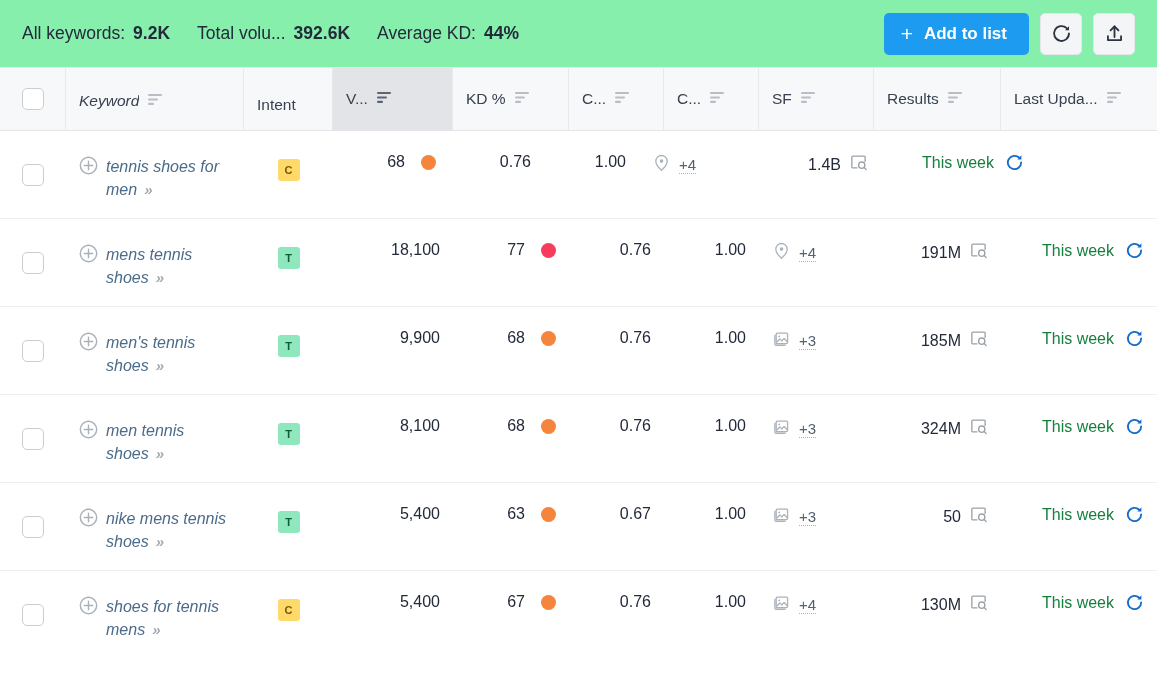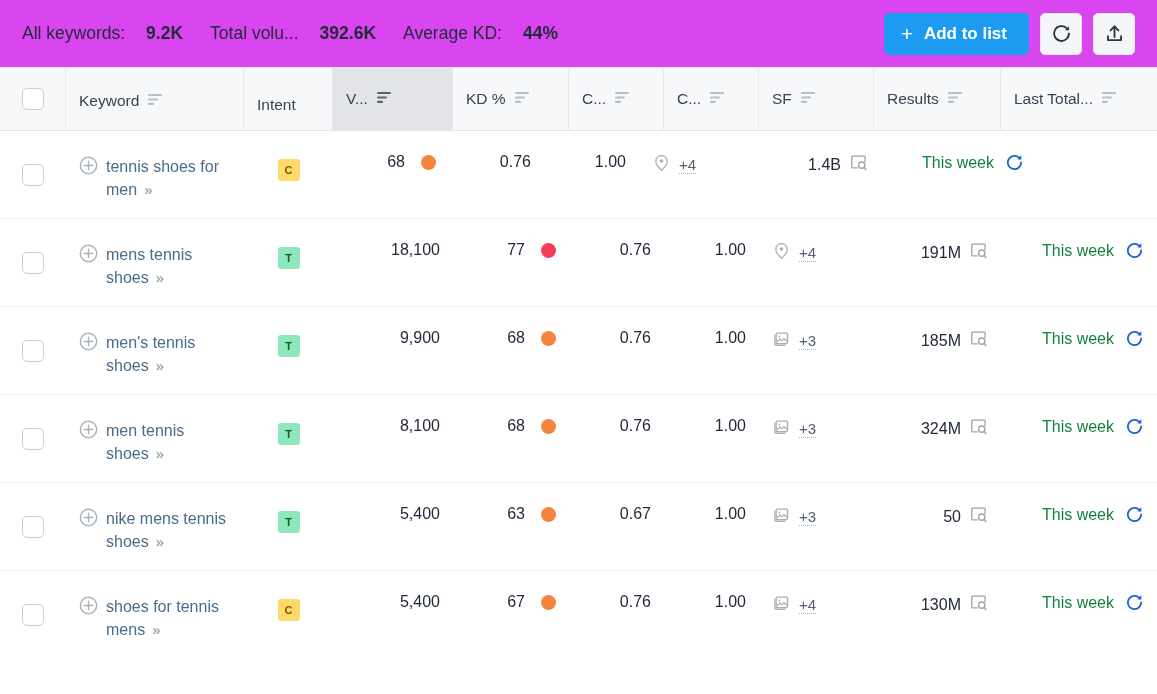--- a/index.html
+++ b/index.html
@@ -14,31 +14,31 @@
     width: 1157px; height: 694px;
     position: relative; overflow: hidden;
     background: #ffffff;
   }
 
   
   .topbar {
     height: 68px;
     display: flex; align-items: center;
     padding: 0 22px 0 22px;
-    background: #d946ef;
+    background: #86efac;
     border-bottom: 1px solid #e9eced;
   }
   .summary { display: flex; align-items: center; gap: 0px; flex: 1 1 auto; }
   .sum-item {
     display: flex; align-items: baseline;
     font-size: 17.5px; color: #232a3a;
     margin-right: 27px; white-space: nowrap;
   }
   .sum-label { color: #232a3a; font-weight: 400; }
-  .sum-value { color: #232a3a; font-weight: 700; margin-left: 21px; }
+  .sum-value { color: #232a3a; font-weight: 700; margin-left: 8px; }
 
   .topactions { display: flex; align-items: center; gap: 11px; }
   .btn-add {
     display: inline-flex; align-items: center; justify-content: center;
     height: 42px; padding: 0 22px 0 17px;
     background: #1c9bf0; color: #ffffff;
     border: none; border-radius: 5px;
     font-size: 17px; font-weight: 700;
     font-family: "Liberation Sans", sans-serif;
     cursor: pointer; white-space: nowrap;
@@ -115,21 +115,21 @@
   .thead .c-intent { justify-content: flex-start; }
 
   
   .cbox {
     width: 22px; height: 22px;
     border: 1px solid #c9ced3; border-radius: 5px;
     background: #ffffff; cursor: pointer; display: block;
   }
 
   
-  .c-keyword { align-items: flex-start; padding-top: 24px; }
+  .c-keyword { align-items: flex-start; padding-top: 24px; font-style: italic; }
   .kw-wrap { display: flex; align-items: flex-start; gap: 8px; }
   .kw-plus { flex: 0 0 auto; margin-top: 1px; cursor: pointer; }
   .kw-text {
     color: #4a6b8a; font-size: 16px; line-height: 23px;
     cursor: pointer; word-break: break-word;
   }
   .kw-chev {
     display: inline-block; margin-left: 7px;
     color: #a0aab3; font-size: 15px; font-weight: 700;
     letter-spacing: -2px; cursor: pointer; white-space: nowrap;
@@ -273,21 +273,21 @@
         </div>
         <div class="th c-results">
           <span class="thlabel">Results</span>
           <span class="sorticon"><svg width="15" height="13" viewBox="0 0 15 13" fill="#b7bec6">
               <rect x="0" y="1" width="14" height="2.1" rx="1"></rect>
               <rect x="0" y="5.4" width="10" height="2.1" rx="1"></rect>
               <rect x="0" y="9.8" width="6" height="2.1" rx="1"></rect>
             </svg></span>
         </div>
         <div class="th c-updated">
-          <span class="thlabel">Last Total...</span>
+          <span class="thlabel">Last Upda...</span>
           <span class="sorticon"><svg width="15" height="13" viewBox="0 0 15 13" fill="#b7bec6">
               <rect x="0" y="1" width="14" height="2.1" rx="1"></rect>
               <rect x="0" y="5.4" width="10" height="2.1" rx="1"></rect>
               <rect x="0" y="9.8" width="6" height="2.1" rx="1"></rect>
             </svg></span>
         </div>
       </div>
     <div class="tbody" id="tbody">
         <div class="row">
           <div class="td c-check">

